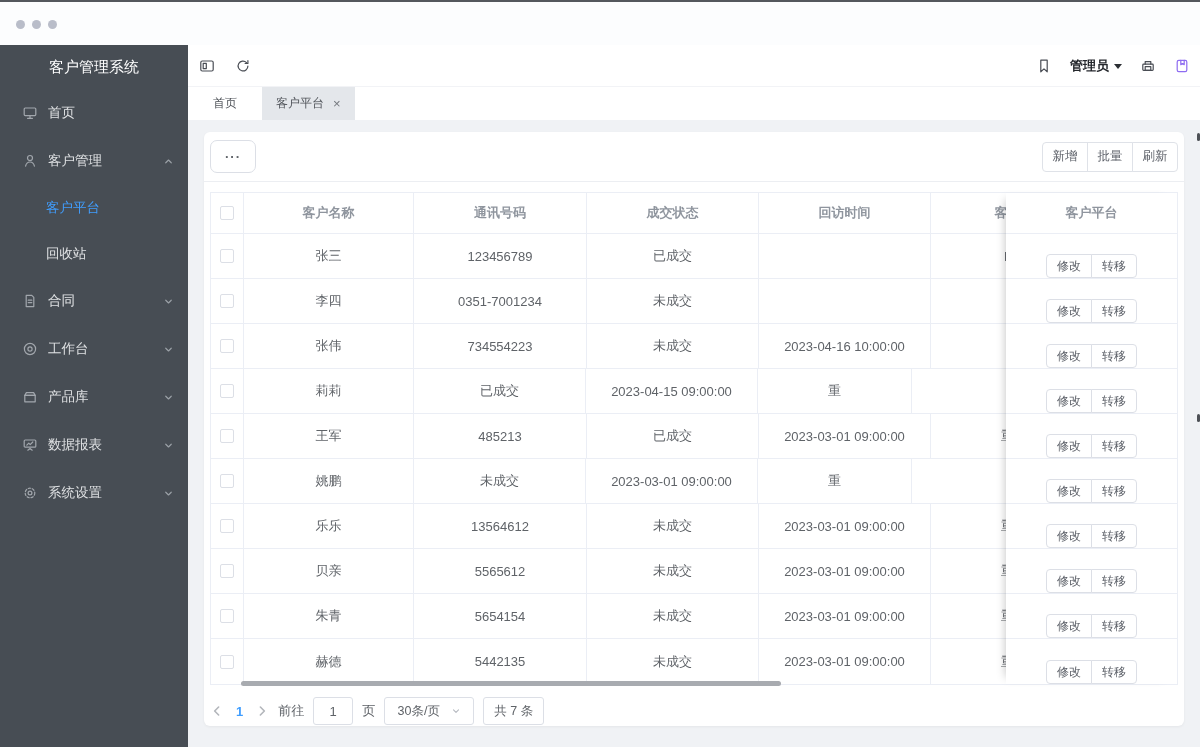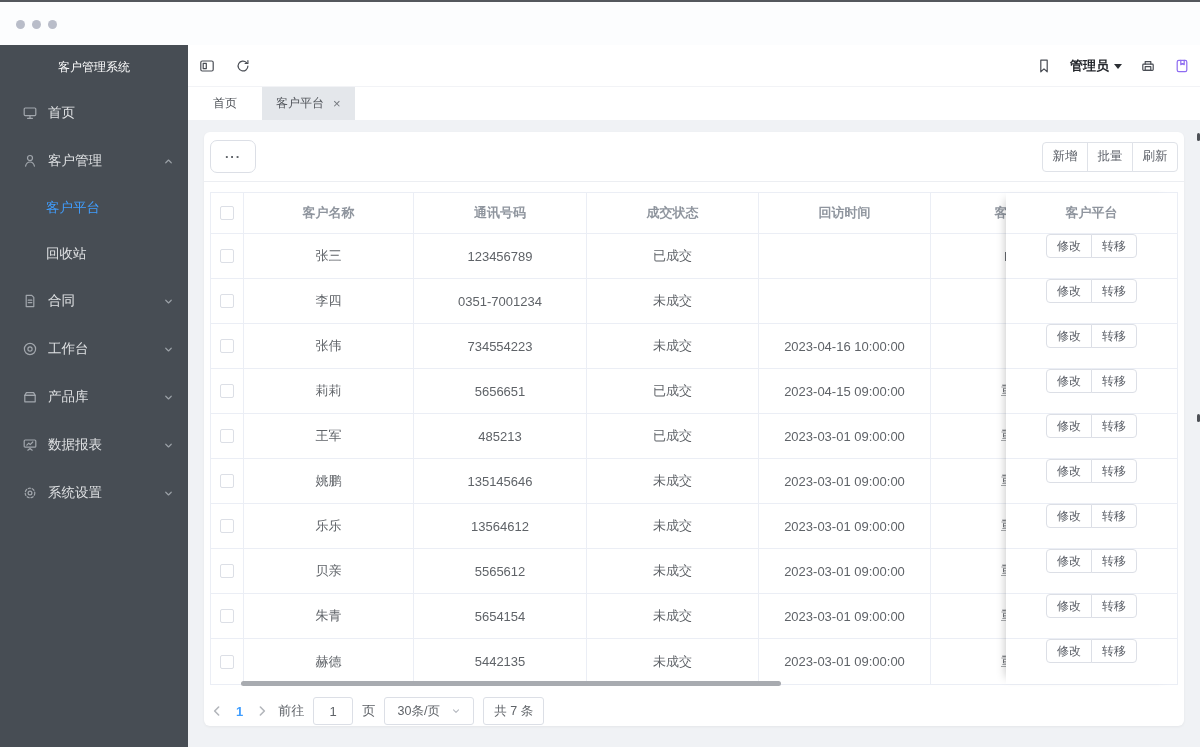--- a/index.html
+++ b/index.html
@@ -10,21 +10,21 @@
   .chrome { height:45px; background:#fcfdfe; border-top:2px solid #54585d; position:relative; }
   .dots { position:absolute; left:16px; top:18px; display:flex; gap:7px; }
   .dot { width:9px; height:9px; border-radius:50%; background:#b9bdc9; }
   .urlbar { position:absolute; left:402px; top:7px; width:396px; height:30px;
     background:#edf0f5; border:1px solid #e3e7ee; border-radius:5px;
     display:flex; align-items:center; justify-content:center; font-size:13px; color:#8b909a; }
 
   
   .app { display:flex; height:702px; }
   .sidebar { width:188px; flex:none; background:#474d54; }
-  .sb-title { height:44px; line-height:44px; text-align:center; color:#fff; font-size:12px; font-weight:500; }
+  .sb-title { height:44px; line-height:44px; text-align:center; color:#fff; font-size:15px; font-weight:500; }
   .sb-item { height:48px; display:flex; align-items:center; padding:0 14px 0 22px;
     color:#dfe1e3; font-size:13.5px; cursor:pointer; }
   .sb-item .ic { width:16px; height:16px; margin-right:10px; color:#a2a7ad; flex:none; }
   .sb-item .chev { margin-left:auto; width:11px; height:11px; color:#9aa0a6; }
   .sb-sub { height:46px; display:flex; align-items:center; padding-left:46px; font-size:13.5px; color:#dfe1e3; cursor:pointer; }
   .sb-sub.active { color:#409eff; }
 
   .main { flex:1; min-width:0; display:flex; flex-direction:column; background:#f0f2f5; }
 
   
@@ -67,21 +67,21 @@
   .cell { display:flex; align-items:center; justify-content:center; border-right:1px solid #ebeef5;
     font-size:13px; color:#5f6368; flex:none; height:100%; overflow:hidden; white-space:nowrap; }
   .cell.no-b { border-right:none; }
   .g-head .cell { color:#8f959e; font-weight:600; }
   .checkbox { width:14px; height:14px; border:1px solid #dcdfe6; border-radius:2px; background:#fff; cursor:pointer; }
 
   .fixed-col { position:absolute; top:0; right:0; bottom:0; width:171px; background:#fff;
     box-shadow:-7px 0 9px -7px rgba(0,0,0,.25); }
   .fc-head { height:41px; border-bottom:1px solid #ebeef5; display:flex; align-items:center; justify-content:center;
     color:#8f959e; font-size:13px; font-weight:600; }
-  .fc-row { height:45px; border-bottom:1px solid #ebeef5; display:flex; align-items:flex-start; justify-content:center; }
+  .fc-row { height:45px; border-bottom:1px solid #ebeef5; display:flex; align-items:flex-end; justify-content:center; }
   .fc-row:last-child { border-bottom:none; }
   .op-group { display:flex; }
   .op-btn { width:46px; height:24px; border:1px solid #dcdfe6; background:#fff; color:#5a5e66; font-size:12px;
     display:flex; align-items:center; justify-content:center; margin-left:-1px; cursor:pointer; }
   .op-btn:first-child { border-radius:4px 0 0 4px; margin-left:0; }
   .op-btn:last-child { border-radius:0 4px 4px 0; }
 
   .h-thumb { position:absolute; left:30px; bottom:-2px; width:540px; height:5px; border-radius:3px; background:#a8abb0; }
 
   
@@ -325,21 +325,20 @@
                   <div class="cell" style="width:172px;">未成交</div>
                   <div class="cell" style="width:172px;">2023-04-16 10:00:00</div>
                   <div class="cell" style="width:154px;"></div>
                   <div class="cell no-b" style="width:776px;"></div>
                 </div>
                 <div class="g-row">
                   <div class="cell" style="width:33px;">
                     <span class="checkbox"></span>
                   </div>
                   <div class="cell" style="width:170px;">莉莉</div>
-                  <div class="cell" style="width:173px;">5656651</div>
                   <div class="cell" style="width:172px;">已成交</div>
                   <div class="cell" style="width:172px;">2023-04-15 09:00:00</div>
                   <div class="cell" style="width:154px;">重</div>
                   <div class="cell no-b" style="width:776px;"></div>
                 </div>
                 <div class="g-row">
                   <div class="cell" style="width:33px;">
                     <span class="checkbox"></span>
                   </div>
                   <div class="cell" style="width:170px;">王军</div>
@@ -347,21 +346,20 @@
                   <div class="cell" style="width:172px;">已成交</div>
                   <div class="cell" style="width:172px;">2023-03-01 09:00:00</div>
                   <div class="cell" style="width:154px;">重</div>
                   <div class="cell no-b" style="width:776px;"></div>
                 </div>
                 <div class="g-row">
                   <div class="cell" style="width:33px;">
                     <span class="checkbox"></span>
                   </div>
                   <div class="cell" style="width:170px;">姚鹏</div>
-                  <div class="cell" style="width:173px;">135145646</div>
                   <div class="cell" style="width:172px;">未成交</div>
                   <div class="cell" style="width:172px;">2023-03-01 09:00:00</div>
                   <div class="cell" style="width:154px;">重</div>
                   <div class="cell no-b" style="width:776px;"></div>
                 </div>
                 <div class="g-row">
                   <div class="cell" style="width:33px;">
                     <span class="checkbox"></span>
                   </div>
                   <div class="cell" style="width:170px;">乐乐</div>

